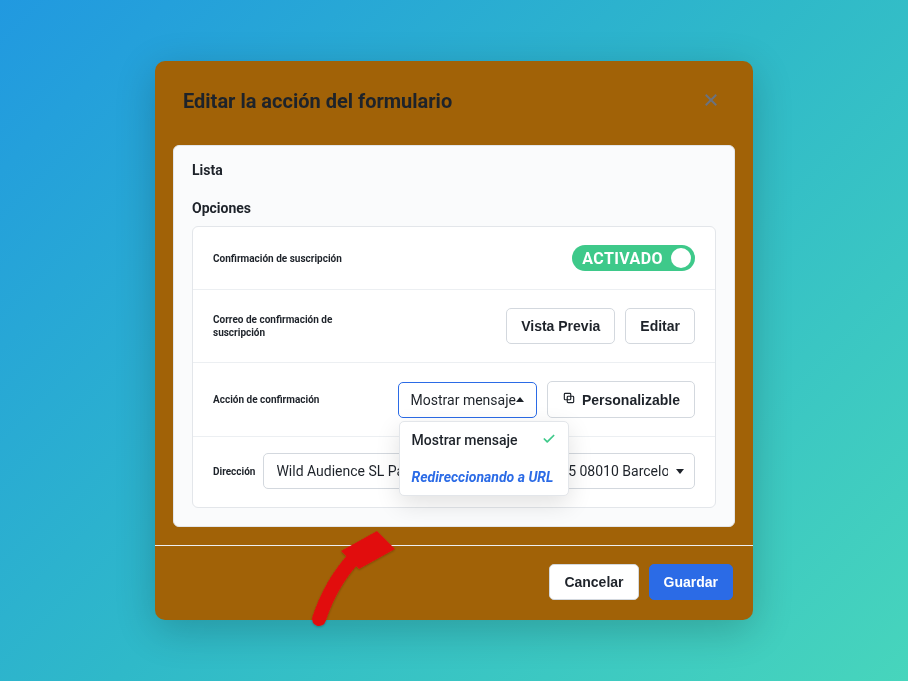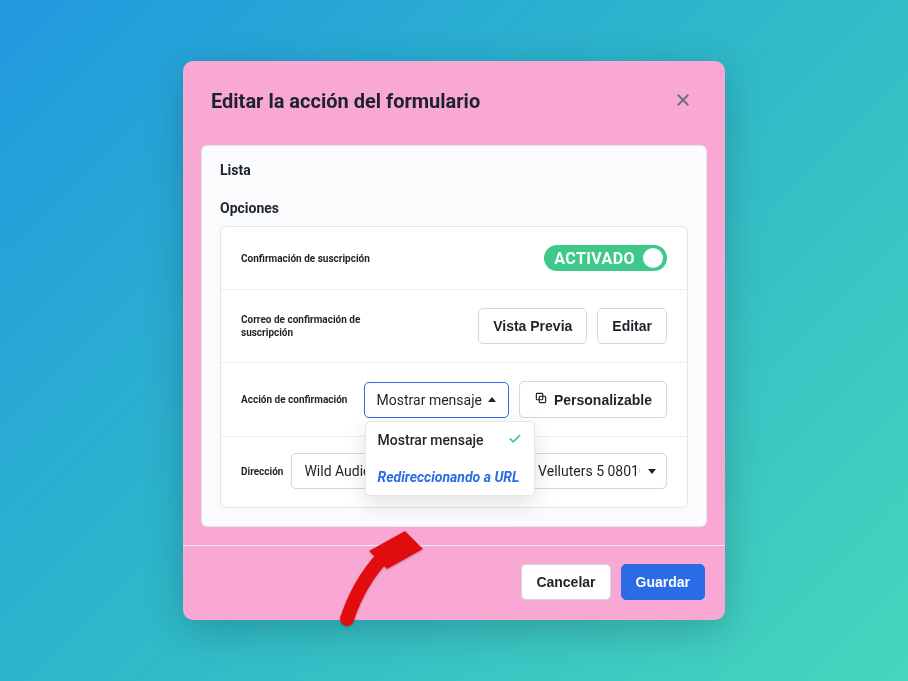--- a/index.html
+++ b/index.html
@@ -7,22 +7,22 @@
   body {
     font-family: -apple-system, BlinkMacSystemFont, "Segoe UI", Roboto, Helvetica, Arial, sans-serif;
     background: linear-gradient(135deg, #2199e0 0%, #2fb9c9 50%, #47d5bc 100%);
     display: flex;
     align-items: center;
     justify-content: center;
     width: 908px;
     height: 681px;
   }
   .modal {
-    width: 542px;
-    background: #f9a8d4;
+    width: 598px;
+    background: #a16207;
     border-radius: 10px;
     box-shadow: 0 10px 40px rgba(0,0,0,0.2);
     overflow: visible;
     position: relative;
   }
   .modal-header {
     display: flex;
     align-items: center;
     justify-content: space-between;
     padding: 26px 28px 18px 28px;
@@ -158,21 +158,21 @@
   .btn-primary {
     background: #2b6be6;
     border-color: #2b6be6;
     color: #fff;
   }
 
   
   .dropdown-open {
     display: inline-flex;
     align-items: center;
-    gap: 6px;
+    gap: 0;
     background: #fff;
     border: 1px solid #2b6be6;
     border-radius: 5px;
     padding: 9px 12px;
     font-size: 14px;
     color: #1e232a;
     cursor: pointer;
     position: relative;
   }
 

